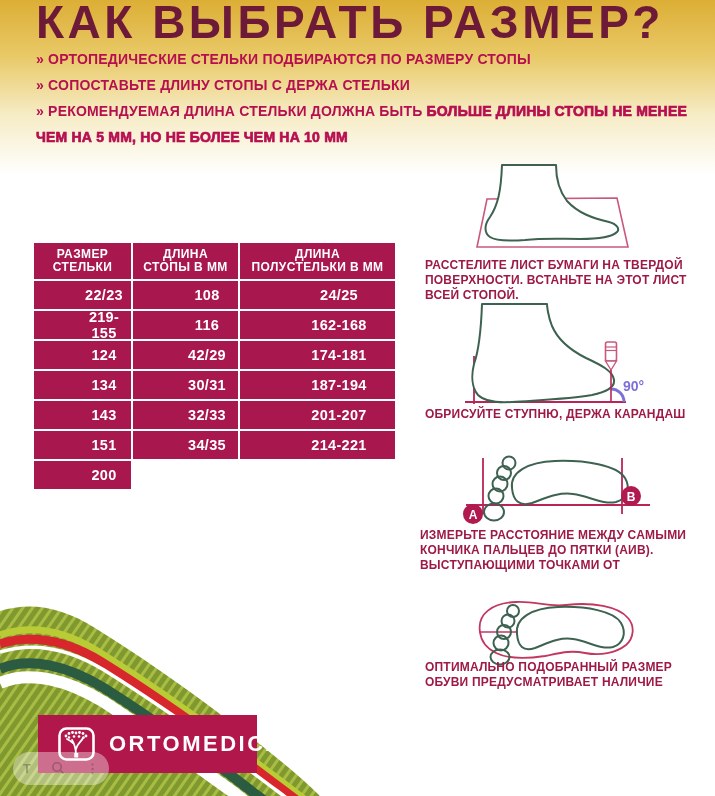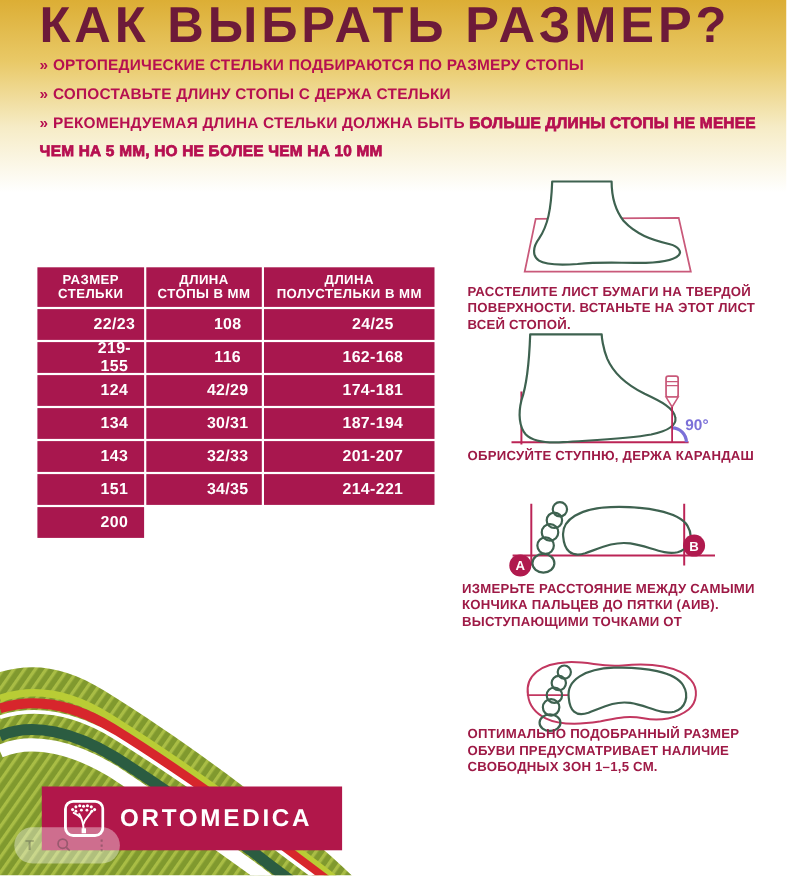--- a/index.html
+++ b/index.html
@@ -33,21 +33,21 @@
   }
   .size-table .th{font-size:12px;line-height:13px;letter-spacing:0.4px;flex-direction:column;}
   .size-table .td{font-size:14.5px;letter-spacing:0.3px;padding-left:43px;}
   .step-caption{
     position:absolute;color:#9e1a46;font-weight:bold;font-size:12px;line-height:15px;
     letter-spacing:0.2px;white-space:nowrap;
   }
   .illus{position:absolute;}
   .waves{position:absolute;left:0;top:596px;}
   .logo-bar{
-    position:absolute;left:38px;top:715px;width:273px;height:58px;
+    position:absolute;left:38px;top:715px;width:219px;height:58px;
     background:#b1174a;display:flex;align-items:center;
   }
   .brand{
     color:#ffffff;font-weight:bold;font-size:22px;letter-spacing:2.5px;
     margin-left:14px;white-space:nowrap;
   }
   .tree-box{margin-left:20px;flex:0 0 auto;display:flex;}
   .overlay-toolbar{
     position:absolute;left:13px;top:752px;width:96px;height:33px;border-radius:17px;
     background:rgba(255,255,255,0.5);display:flex;align-items:center;
@@ -182,21 +182,20 @@
     <ellipse cx="80" cy="65" rx="9.5" ry="7.5"></ellipse>
     <circle cx="81" cy="51" r="7.5"></circle>
     <circle cx="84" cy="40" r="7"></circle>
     <circle cx="88" cy="29" r="6.5"></circle>
     <circle cx="93" cy="19" r="6"></circle>
   </g>
 </svg>
 <div class="step-caption" style="left:425px;top:660px;">
   <div>ОПТИМАЛЬНО ПОДОБРАННЫЙ РАЗМЕР</div>
   <div>ОБУВИ ПРЕДУСМАТРИВАЕТ НАЛИЧИЕ</div>
-  <div>СВОБОДНЫХ ЗОН 1–1,5 СМ.</div>
 </div>
 
 <svg class="waves" width="460" height="200" viewBox="0 0 460 200">
   <defs>
     <pattern id="hatch" width="8" height="8" patternUnits="userSpaceOnUse" patternTransform="rotate(35)">
       <rect width="8" height="8" fill="#80992e"></rect>
       <rect width="3" height="8" fill="#a9bd45"></rect>
     </pattern>
   </defs>
   <path d="M0,15 C30,6 60,10 95,32 C140,60 180,88 220,118 C260,148 295,175 322,202 L345,230 L0,230 Z" fill="url(#hatch)"></path>

